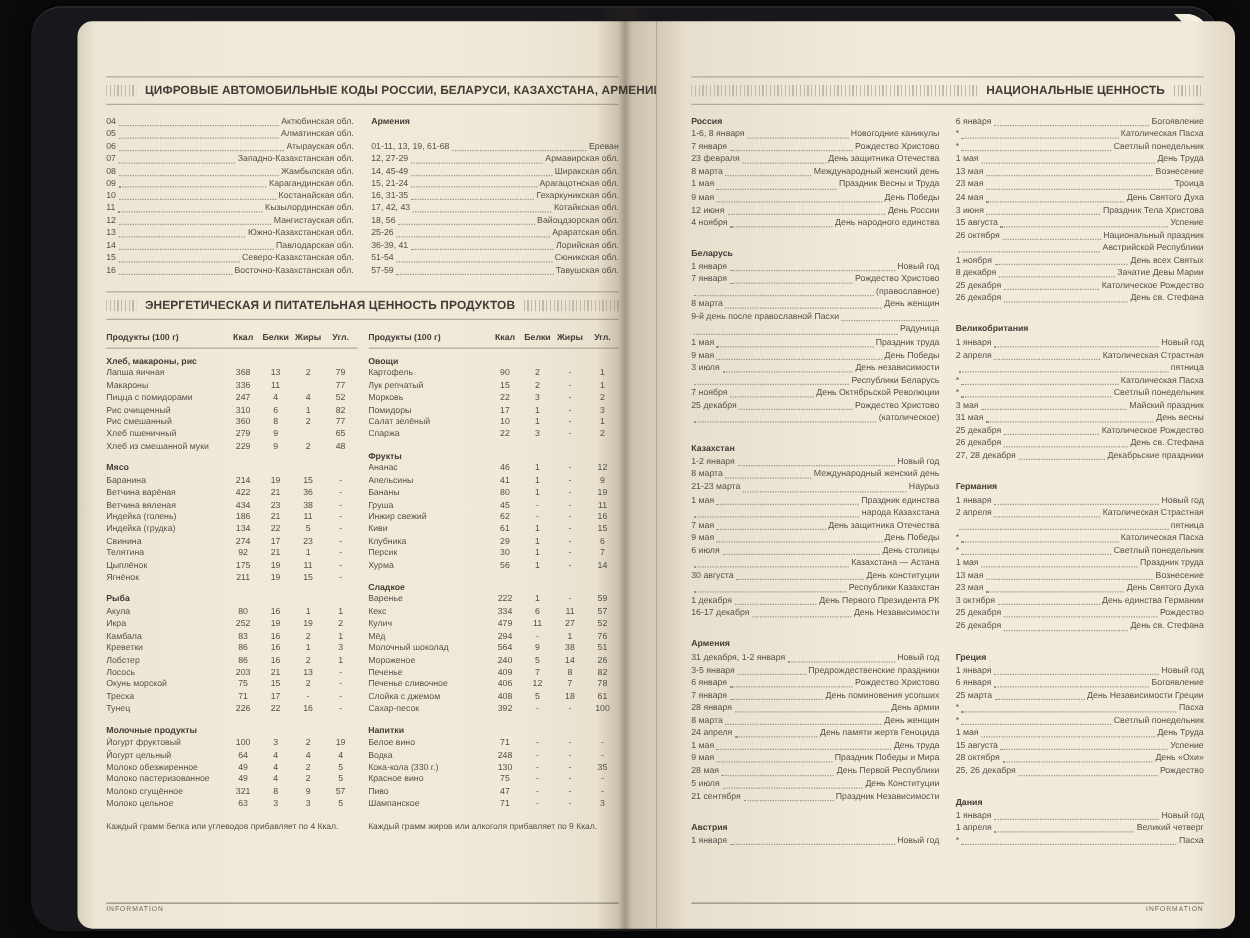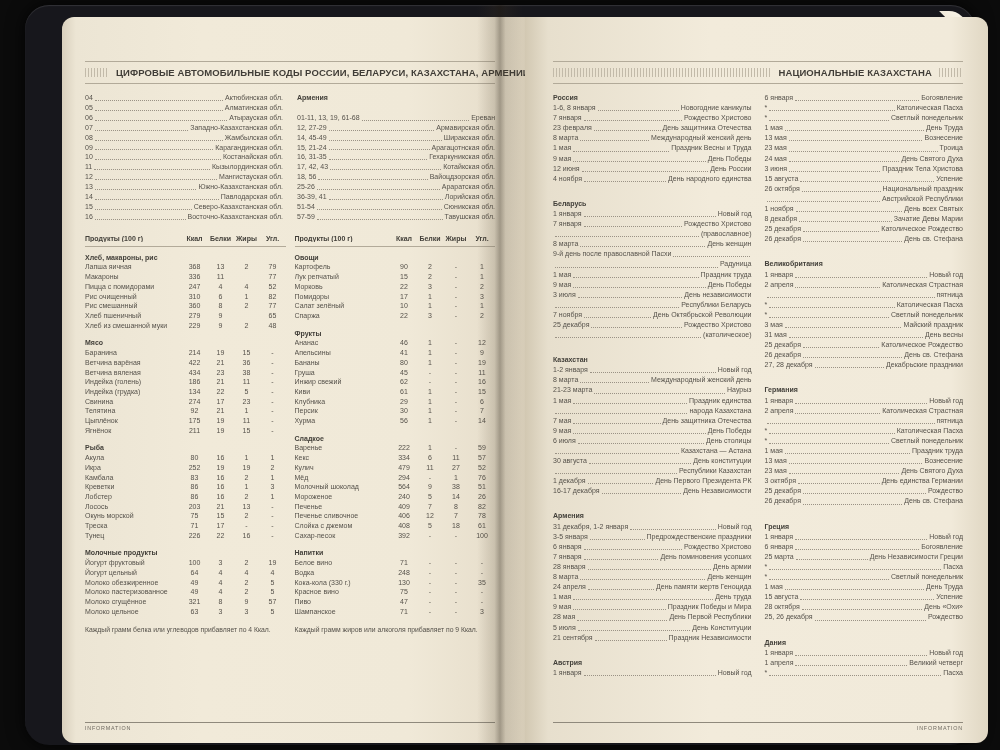--- a/index.html
+++ b/index.html
@@ -204,20 +204,25 @@
                   <span class="dh">Сюникская обл.</span>
                 </div>
                 <div class="drow">
                   <span class="dd">57-59</span>
                   <span class="dots"></span>
                   <span class="dh">Тавушская обл.</span>
                 </div>
               </div>
           </div>
 
+          <div class="hband">
+            <span class="hatch lead"></span>
+            <span class="htitle">ЭНЕРГЕТИЧЕСКАЯ И ПИТАТЕЛЬНАЯ ЦЕННОСТЬ ПРОДУКТОВ</span>
+            <span class="hatch fill"></span>
+          </div>
 
           <div class="ntable">
             <div class="nhalf">
               <div class="ncols" id="ncols-left">
                   <span class="nname">Продукты (100 г)</span>
                   <span class="nv">Ккал</span>
                   <span class="nv">Белки</span>
                   <span class="nv">Жиры</span>
                   <span class="nv">Угл.</span>
                 </div>
@@ -684,21 +689,21 @@
           <div class="pfoot">
             <span>INFORMATION</span>
           </div>
         </div>
       </div>
 
       <div class="page right">
         <div class="content">
           <div class="hband">
             <span class="hatch fill"></span>
-            <span class="htitle">НАЦИОНАЛЬНЫЕ КАЗАХСТАНА</span>
+            <span class="htitle">НАЦИОНАЛЬНЫЕ ЦЕННОСТЬ</span>
             <span class="hatch lead"></span>
           </div>
 
           <div class="hcols">
             <div class="hcol" id="hol-col1">
                 <div class="country">Россия</div>
                 <div class="drow">
                   <span class="dd">1-6, 8 января</span>
                   <span class="dots"></span>
                   <span class="dh">Новогодние каникулы</span>

